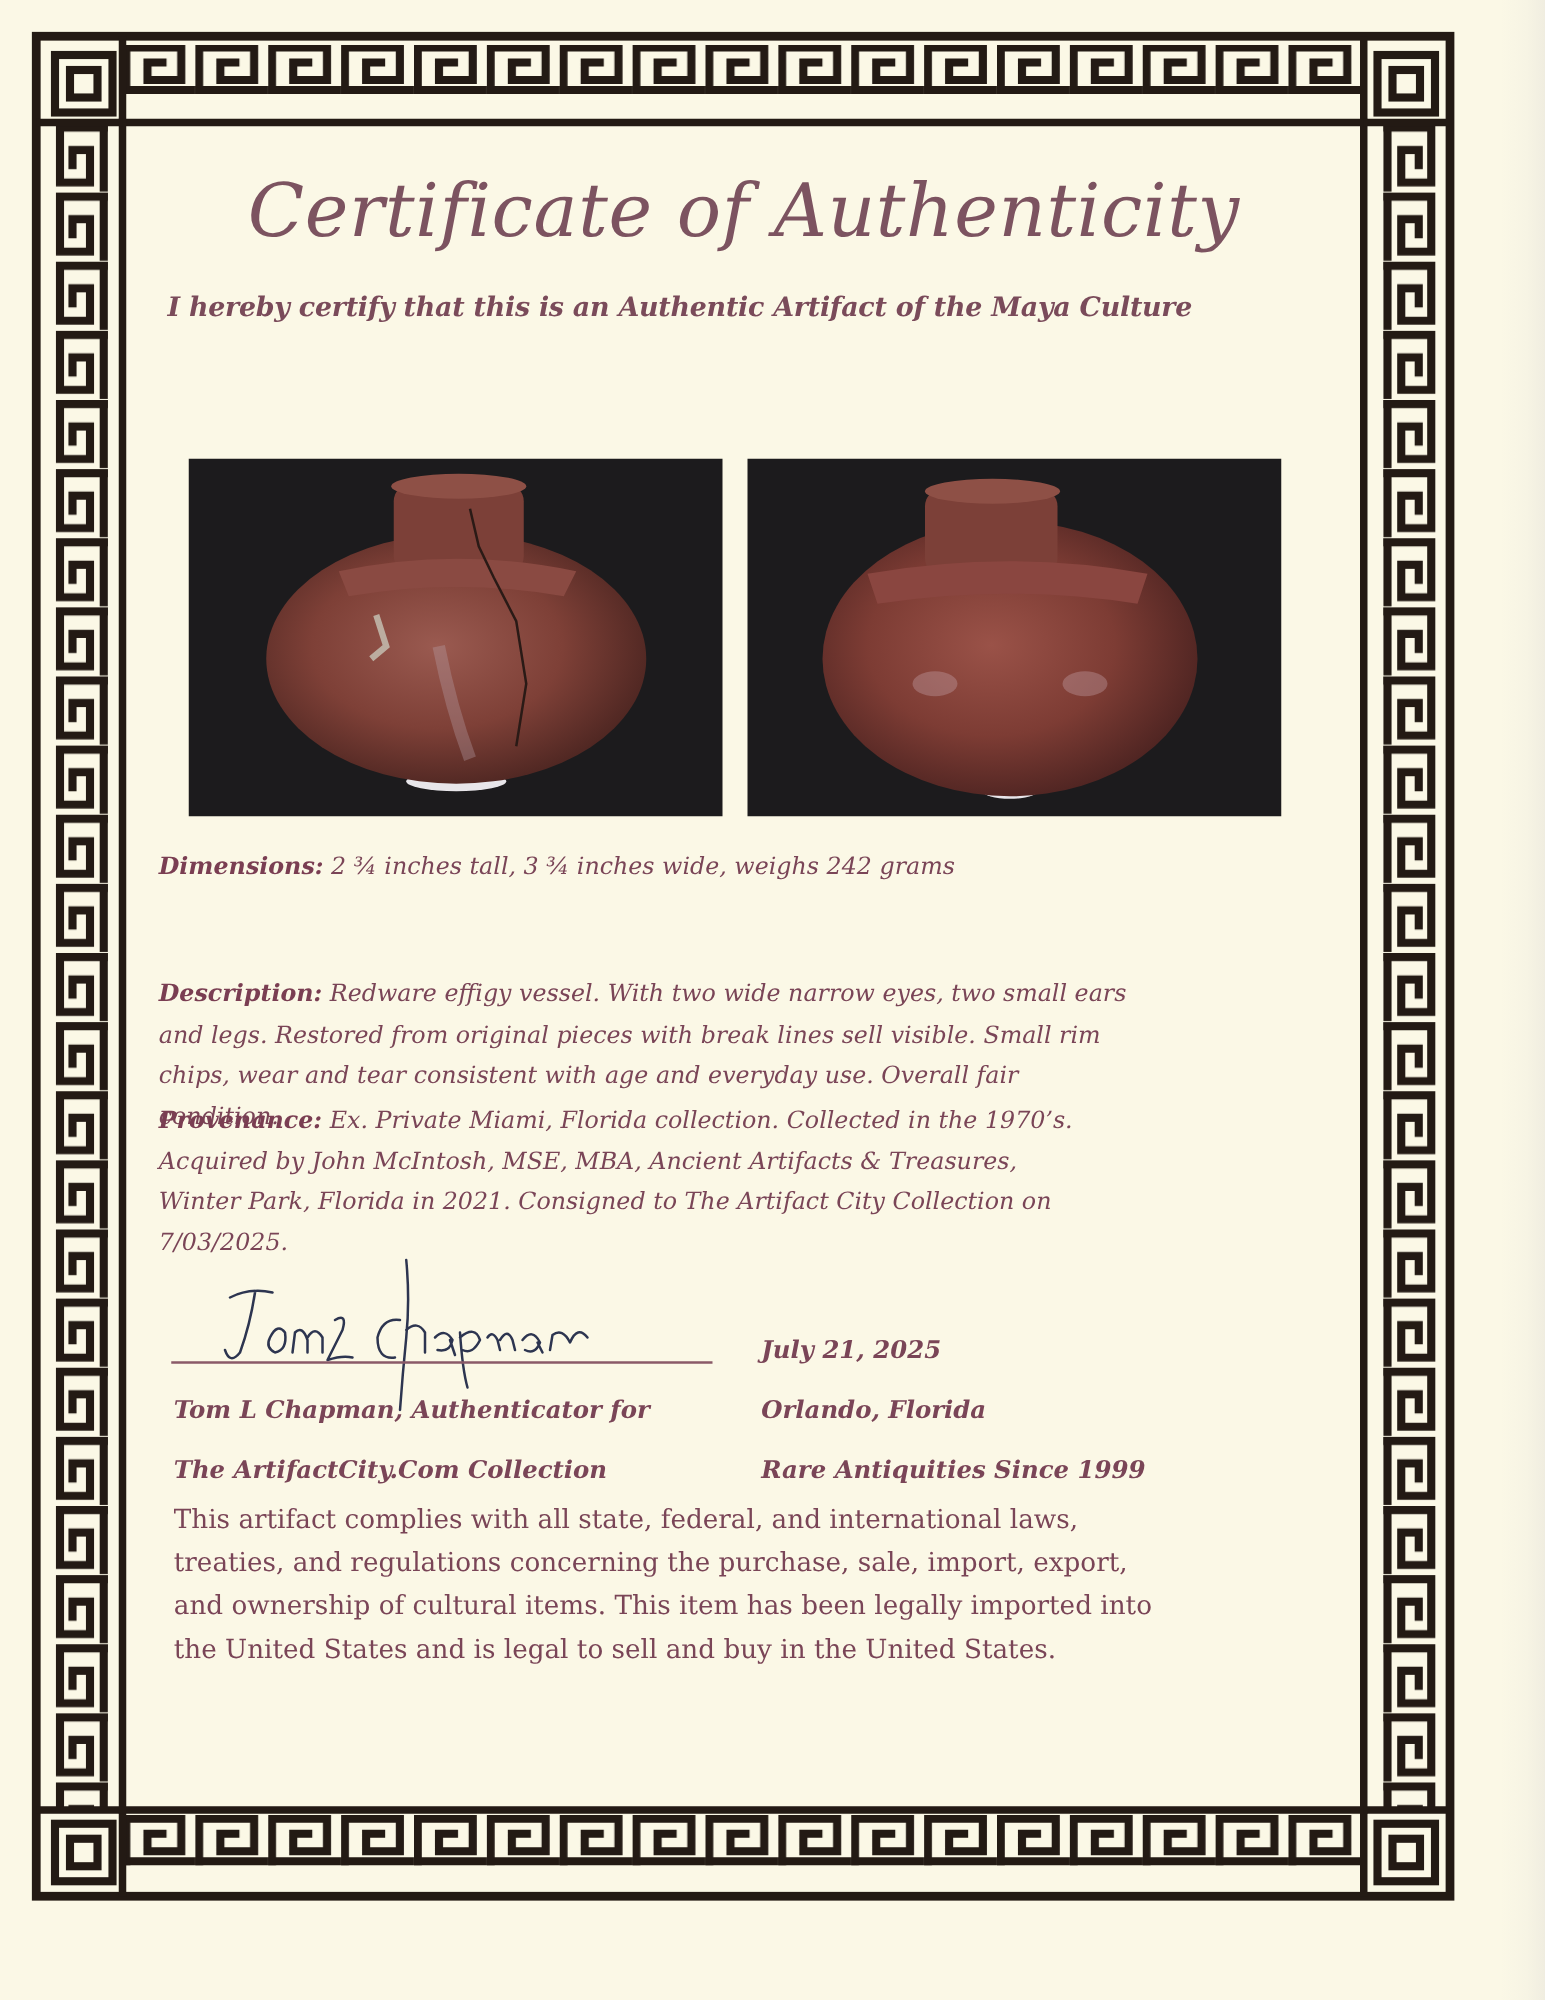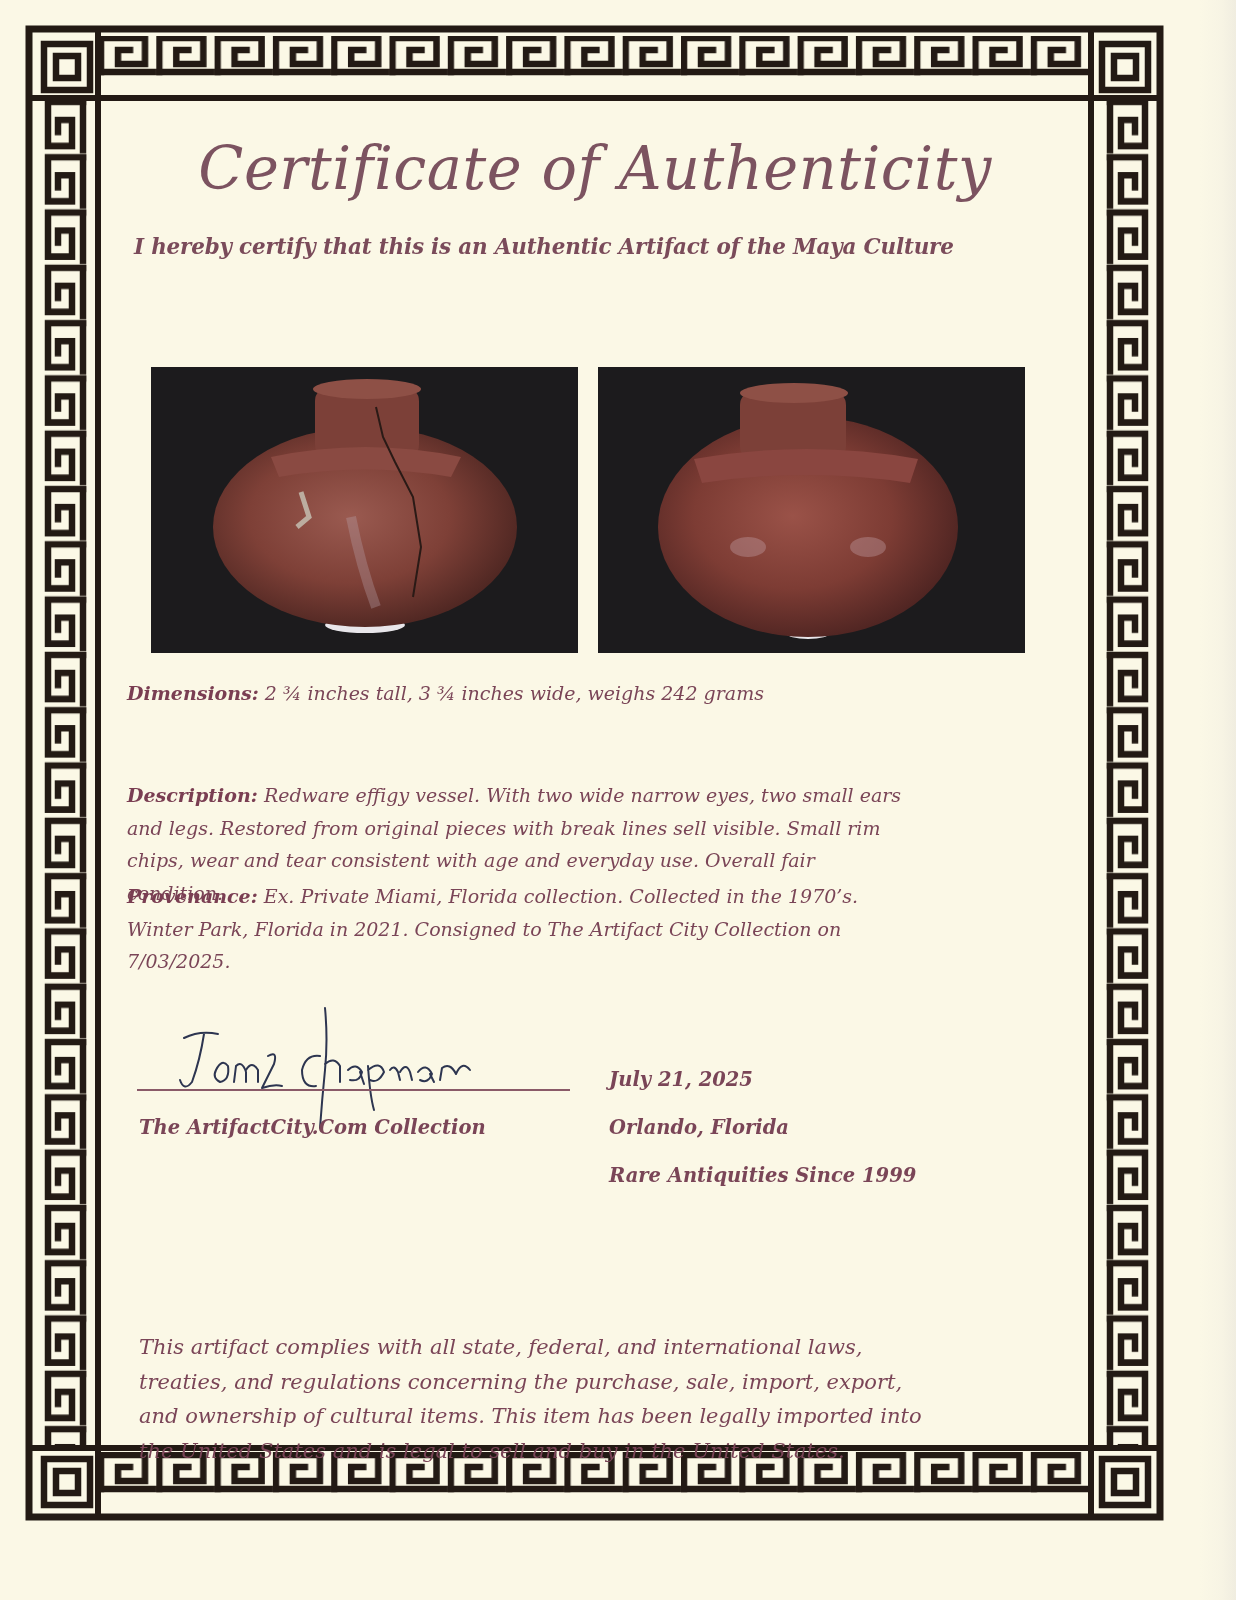--- a/index.html
+++ b/index.html
@@ -64,22 +64,22 @@
       color: #7a4557;
       font-size: 19.5px;
       line-height: 48px;
       white-space: nowrap;
     }
     .sig-line {
       position: absolute; left: 137px; top: 1089px; width: 433px; height: 2px;
       background: #8a5a68;
     }
     .legal {
-      position: absolute; left: 139px; top: 1330px;
-      font-family: "DejaVu Serif", serif; font-style: italic;
+      position: absolute; left: 139px; top: 1198px;
+      font-family: "DejaVu Serif", serif; 
       color: #7a4557; font-size: 21px; line-height: 34.5px;
       width: 940px; white-space: nowrap;
     }
   </style>
 </head>
 <body>
 
 <div class="paper-edge"></div>
 
 <svg class="border-svg" width="1236" height="1600" viewBox="0 0 1236 1600" xmlns="http://www.w3.org/2000/svg">
@@ -193,20 +193,21 @@
 
 <div class="section" style="top:732px;margin-top:47px;">
   <div><span class="label">Description:</span><span> Redware effigy vessel. With two wide narrow eyes, two small ears</span></div>
   <div>and legs. Restored from original pieces with break lines sell visible. Small rim</div>
   <div>chips, wear and tear consistent with age and everyday use. Overall fair</div>
   <div>condition.</div>
 </div>
 
 <div class="section" style="top:880px;">
   <div><span class="label">Provenance:</span><span> Ex. Private Miami, Florida collection. Collected in the 1970’s.</span></div>
+  <div>Acquired by John McIntosh, MSE, MBA, Ancient Artifacts &amp; Treasures,</div>
   <div>Winter Park, Florida in 2021. Consigned to The Artifact City Collection on</div>
   <div>7/03/2025.</div>
 </div>
 
 <svg style="position:absolute;left:170px;top:1000px;" width="320" height="130" viewBox="0 0 320 130">
   <g fill="none" stroke="#2d3550" stroke-width="2" stroke-linecap="round" stroke-linejoin="round">
     <path d="M14 38 Q30 30 48 34 M34 34 Q30 60 22 82 Q14 92 10 80"></path>
     <path d="M46 70 Q52 58 58 66 Q60 80 50 82 Q42 78 46 70"></path>
     <path d="M64 82 L66 66 Q72 60 76 72 L76 82 M76 70 Q82 60 88 70 L88 82"></path>
     <path d="M98 56 Q108 50 104 64 Q96 80 92 88 Q104 84 112 86"></path>
@@ -215,20 +216,21 @@
     <path d="M178 70 Q186 62 192 72 Q190 82 180 80 M190 72 L194 84"></path>
     <path d="M198 66 Q200 96 204 110 M198 70 Q210 60 214 72 Q208 84 200 80"></path>
     <path d="M220 70 Q224 64 228 72 L230 80 M230 72 Q236 62 240 72 L242 80"></path>
     <path d="M248 72 Q256 62 262 74 Q258 84 250 80 M260 74 L264 82"></path>
     <path d="M270 80 L272 68 Q280 62 286 74 Q292 60 300 70"></path>
   </g>
 </svg>
 <div class="sig-line"></div>
 
 <div class="sig-col" style="left:139px; top:1104px;">
+  <div>Tom L Chapman, Authenticator for</div>
   <div>The ArtifactCity.Com Collection</div>
 </div>
 <div class="sig-col" style="left:609px; top:1056px;">
   <div>July 21, 2025</div>
   <div>Orlando, Florida</div>
   <div>Rare Antiquities Since 1999</div>
 </div>
 
 <div class="legal">
   <div>This artifact complies with all state, federal, and international laws,</div>

